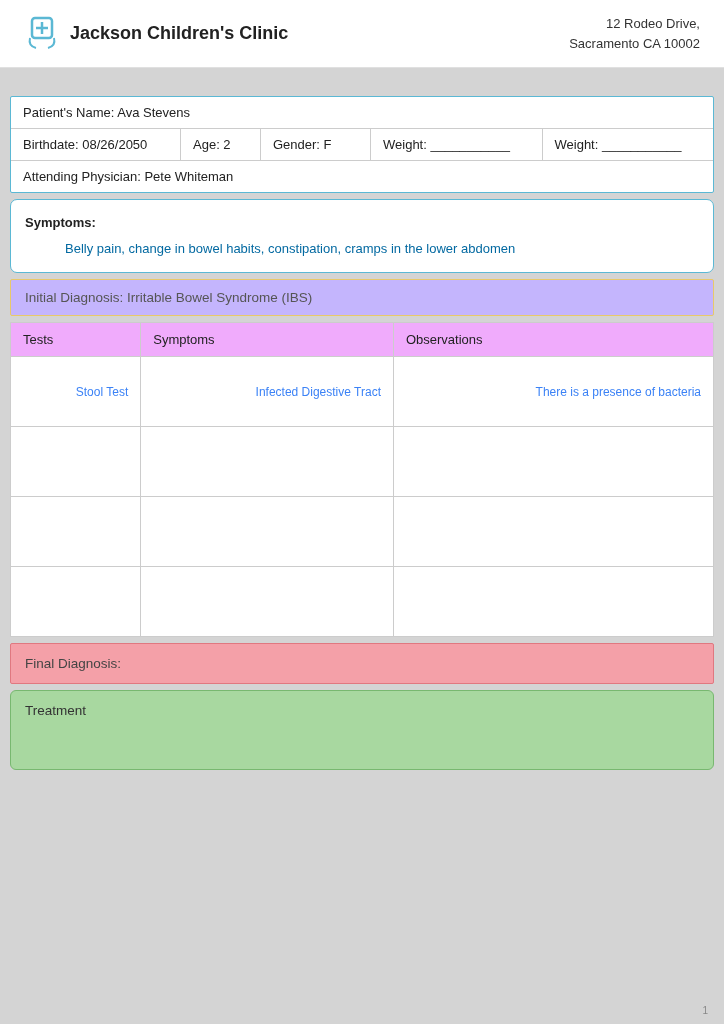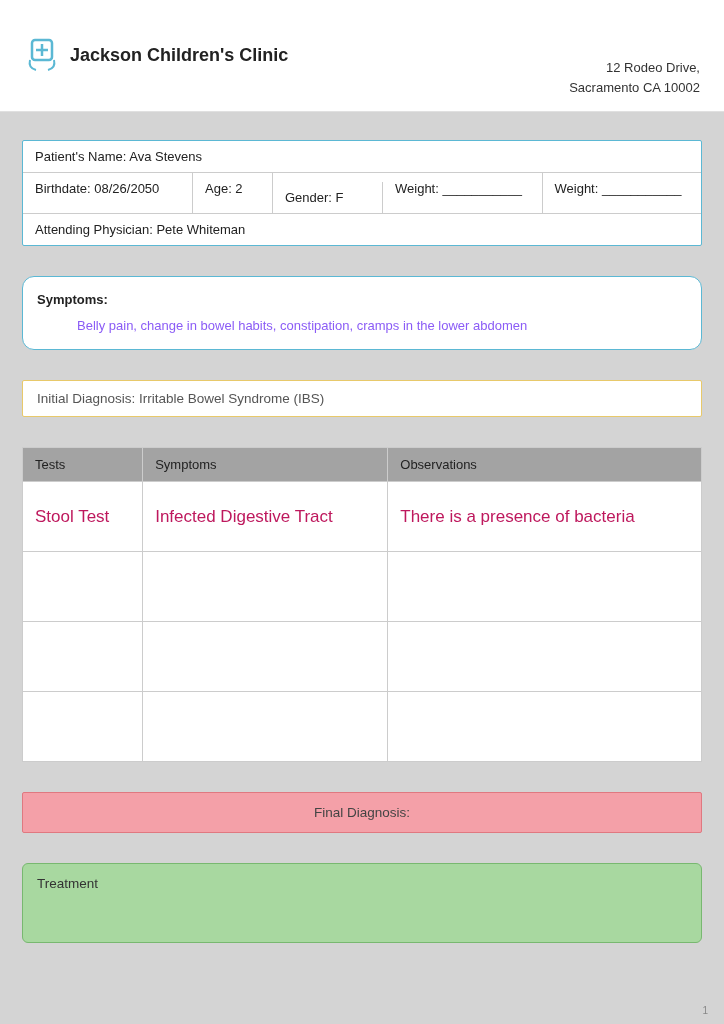--- a/index.html
+++ b/index.html
@@ -32,29 +32,28 @@
     .header-title {
       font-size: 18px;
       font-weight: 700;
       color: #222;
     }
     .header-address {
       font-size: 13px;
       color: #333;
       text-align: right;
       line-height: 1.5;
-      margin-top: 44px;
     }
 
     
     .main {
-      padding: 28px 22px;
+      padding: 28px 10px;
       display: flex;
       flex-direction: column;
-      gap: 30px;
+      gap: 6px;
     }
 
     
     .patient-info {
       background: #fff;
       border: 1.5px solid #5bb8d4;
       border-radius: 2px;
     }
     .patient-row {
       display: flex;
@@ -79,38 +78,38 @@
     }
     .patient-cell.small {
       flex: 0 0 auto;
       white-space: nowrap;
     }
 
     
     .symptoms-box {
       background: #fff;
       border: 1.5px solid #5bb8d4;
-      border-radius: 12px;
+      border-radius: 7px;
       padding: 12px 14px;
       font-size: 13px;
       color: #222;
       line-height: 1.7;
     }
     .symptoms-label {
       font-weight: 600;
       margin-bottom: 4px;
     }
     .symptoms-text {
       padding-left: 40px;
-      color: #8b5cf6;
+      color: #0369a1;
     }
 
     
     .initial-diagnosis {
-      background: #ffffff;
+      background: #c4b5fd;
       border: 1.5px solid #e8c96a;
       border-radius: 2px;
       padding: 10px 14px;
       font-size: 13.5px;
       color: #555;
       font-weight: 500;
     }
 
     
     .tests-table {
@@ -119,46 +118,45 @@
       border-radius: 2px;
       width: 100%;
       border-collapse: collapse;
     }
     .tests-table th {
       border: 1px solid #ccc;
       padding: 9px 12px;
       font-size: 13px;
       font-weight: 500;
       color: #222;
-      background: #a3a3a3;
+      background: #f0abfc;
       text-align: left;
     }
     .tests-table td {
       border: 1px solid #ccc;
       padding: 18px 12px;
-      font-size: 17px;
-      color: #be185d;
-      text-align: left;
+      font-size: 12px;
+      color: #3b82f6;
+      text-align: right;
       height: 70px;
       vertical-align: middle;
     }
     .tests-table td.empty {
       background: #fff;
     }
 
     
     .final-diagnosis {
       background: #f4a0a8;
       border: 1.5px solid #e07880;
       border-radius: 2px;
       padding: 12px 14px;
       font-size: 13.5px;
       color: #444;
       font-weight: 500;
-      text-align: center;
     }
 
     
     .treatment-box {
       background: #a8d8a0;
       border: 1.5px solid #78b870;
       border-radius: 6px;
       padding: 12px 14px;
       font-size: 13.5px;
       color: #333;
@@ -198,21 +196,21 @@
 
 <div class="main">
 
   <div class="patient-info">
     <div class="patient-row">
       <div class="patient-cell full">Patient's Name: Ava Stevens</div>
     </div>
     <div class="patient-row">
       <div class="patient-cell small" style="flex:0 0 170px;">Birthdate: 08/26/2050</div>
       <div class="patient-cell small" style="flex:0 0 80px;">Age: 2</div>
-      <div class="patient-cell small" style="flex:0 0 110px;margin-top:9px;">Gender: F</div>
+      <div class="patient-cell small" style="flex:0 0 110px;">Gender: F</div>
       <div class="patient-cell">Weight: ___________</div>
       <div class="patient-cell" style="border-right:none;">Weight: ___________</div>
     </div>
     <div class="patient-row">
       <div class="patient-cell full">Attending Physician: Pete Whiteman</div>
     </div>
   </div>
 
   <div class="symptoms-box">
     <div class="symptoms-label">Symptoms:</div>

